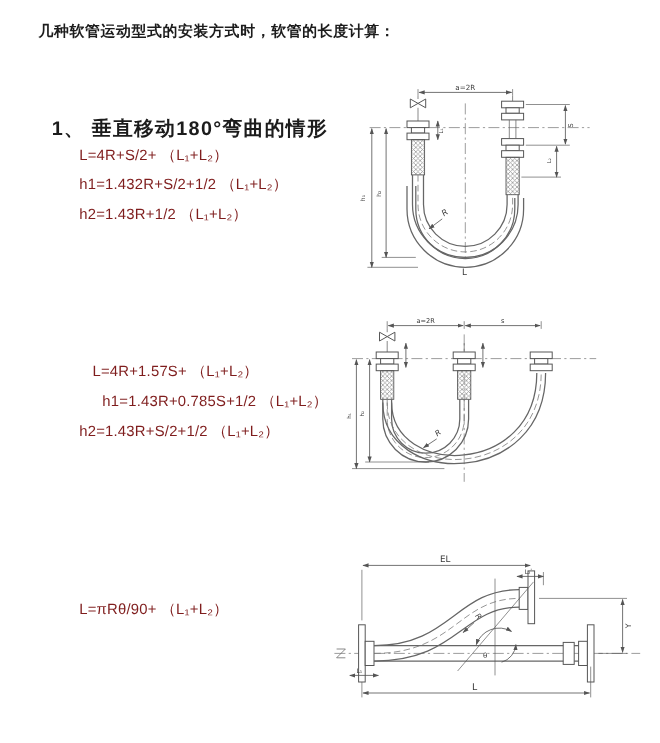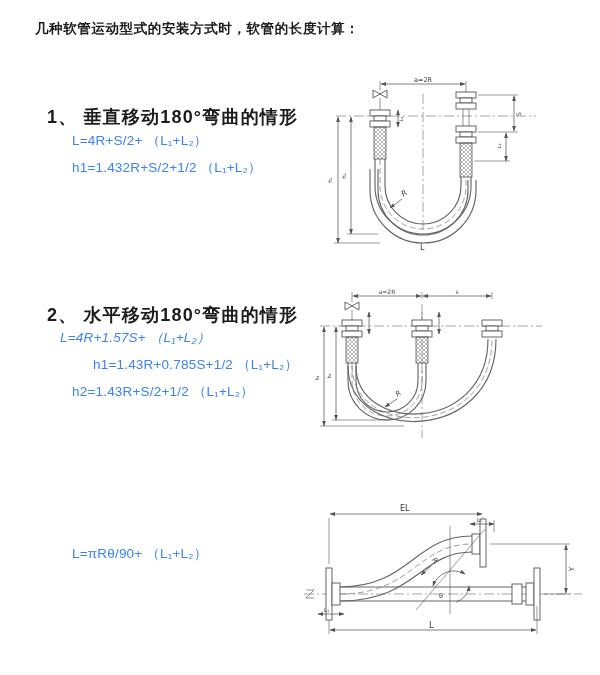--- a/index.html
+++ b/index.html
@@ -2,21 +2,21 @@
 <html><head>
 <meta charset="utf-8">
 <style>
   html,body{margin:0;padding:0;background:#fff;}
   .page{position:relative;width:600px;height:675px;background:#fff;overflow:hidden;
         font-family:"Liberation Sans","DejaVu Sans",sans-serif;color:#1c1c1c;}
   .t{position:absolute;white-space:nowrap;}
   .title{font-weight:700;font-size:13.5px;letter-spacing:.6px;font-family:Liberation Mono, monospace;}
   .h{font-weight:700;font-size:18px;letter-spacing:1.2px;}
   .h .num{margin-right:6px;}
-  .f{font-size:13.5px;font-weight:500;letter-spacing:.2px;color:#3b82f6;}
+  .f{font-size:13.5px;font-weight:500;letter-spacing:.2px;color:#7f1d1d;}
   svg.diag{position:absolute;overflow:visible;}
   svg text{font-family:"DejaVu Sans","Liberation Sans",sans-serif;fill:#3a3a3a;}
   .cl{stroke:#808080;stroke-width:.7;stroke-dasharray:10 3 2 3;fill:none;}
   .dim{stroke:#555;stroke-width:.75;fill:none;}
   .ext{stroke:#555;stroke-width:.6;fill:none;}
   .hose{stroke:#666;stroke-width:1.15;fill:none;}
   .hosed{stroke:#777;stroke-width:.7;fill:none;stroke-dasharray:6 3;}
   .part{fill:#fff;stroke:#555;stroke-width:.9;}
   .braid{fill:url(#braid);stroke:#555;stroke-width:.8;}
   .thin{stroke:#666;stroke-width:.7;fill:none;}
@@ -46,20 +46,21 @@
     </defs>
   </svg>
 
   <div class="t title" style="left:35px;top:20px;">几种软管运动型式的安装方式时，软管的长度计算：</div>
 
   <div class="t h" style="left:47px;top:105px;">
     <span class="num">1、</span><span>垂直移动180°弯曲的情形</span>
   </div>
   <div class="t f" style="left:72px;top:132px;">L=4R+S/2+ （L₁+L₂）</div>
   <div class="t f" style="left:72px;top:159px;text-align:right;">h1=1.432R+S/2+1/2 （L₁+L₂）</div>
+  <div class="t f" style="left:72px;top:186px;">h2=1.43R+1/2 （L₁+L₂）</div>
 
   <svg class="diag" style="left:318px;top:74px;" width="232" height="178" viewBox="0 0 232 178">
     <g>
       <line class="cl" x1="105" y1="20" x2="105" y2="164"></line>
       <line class="cl" x1="18" y1="42" x2="218" y2="42"></line>
     </g>
     <g>
       <line class="ext" x1="62" y1="13" x2="62" y2="7"></line>
       <line class="ext" x1="148" y1="13" x2="148" y2="7"></line>
       <line class="dim" x1="63" y1="10" x2="147" y2="10" marker-start="url(#arr)" marker-end="url(#arr)"></line>
@@ -114,24 +115,21 @@
       <line class="ext" x1="156" y1="87" x2="192" y2="87"></line>
       <text font-size="5" text-anchor="middle" transform="rotate(-90 183 72)" x="183" y="72">L₂</text>
     </g>
     <g>
       <line class="dim" x1="84" y1="125" x2="72" y2="134" marker-end="url(#arr)"></line>
       <text font-size="7.5" font-style="italic" transform="rotate(-35 88 121)" x="85" y="121">R</text>
     </g>
     <text x="102" y="176" font-size="8">L</text>
   </svg>
 
-  <div class="t h" style="left:47px;top:303px;">
-    <span class="num">2、</span><span>水平移动180°弯曲的情形</span>
-  </div>
-  <div class="t f" style="left:60px;top:329px;font-style:italic;">L=4R+1.57S+ （L₁+L₂）</div>
+  <div class="t f" style="left:84px;top:329px;">L=4R+1.57S+ （L₁+L₂）</div>
   <div class="t f" style="left:72px;top:356px;margin-left:21px;">h1=1.43R+0.785S+1/2 （L₁+L₂）</div>
   <div class="t f" style="left:72px;top:383px;">h2=1.43R+S/2+1/2 （L₁+L₂）</div>
 
   <svg class="diag" style="left:312px;top:286px;" width="238" height="162" viewBox="0 0 238 162">
     <g>
       <line class="cl" x1="8" y1="40" x2="230" y2="40"></line>
       <line class="cl" x1="110" y1="18" x2="110" y2="152"></line>
     </g>
     <g>
       <line class="ext" x1="40" y1="13" x2="40" y2="6"></line>

